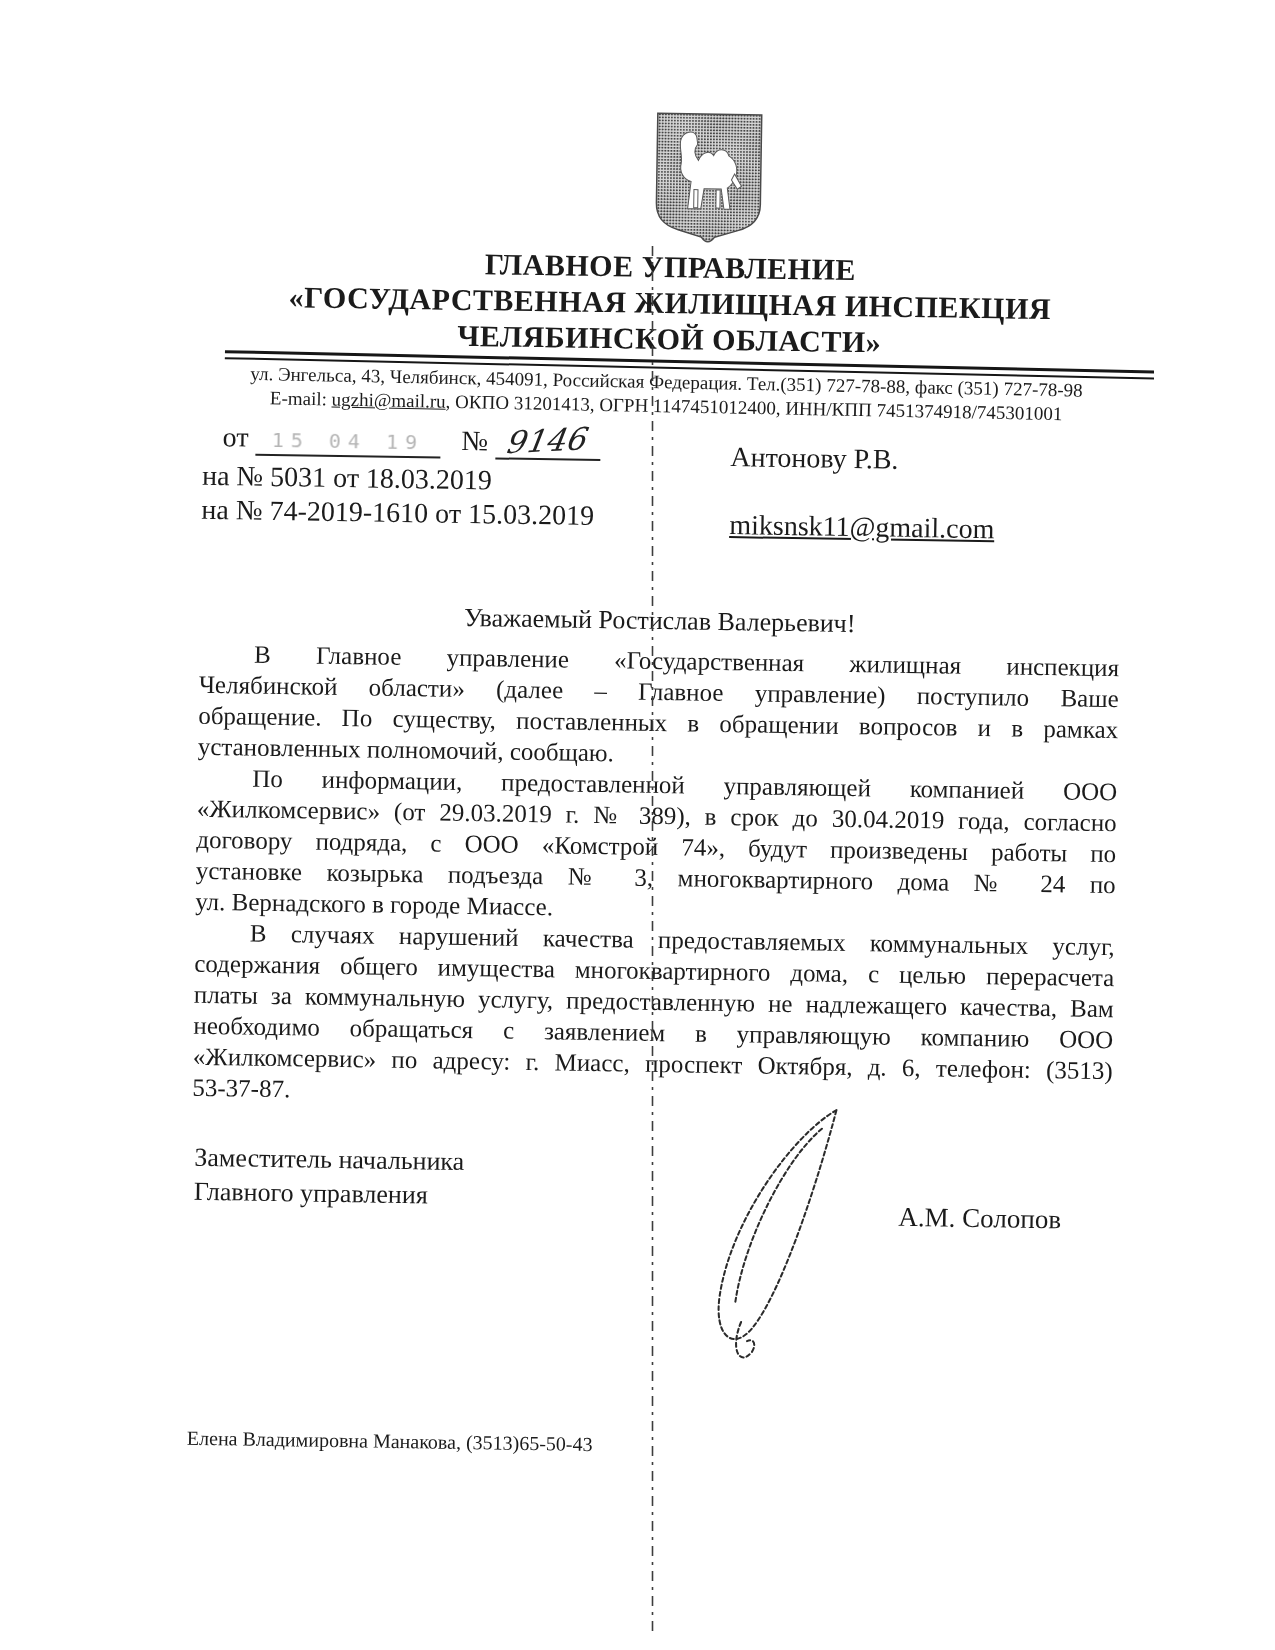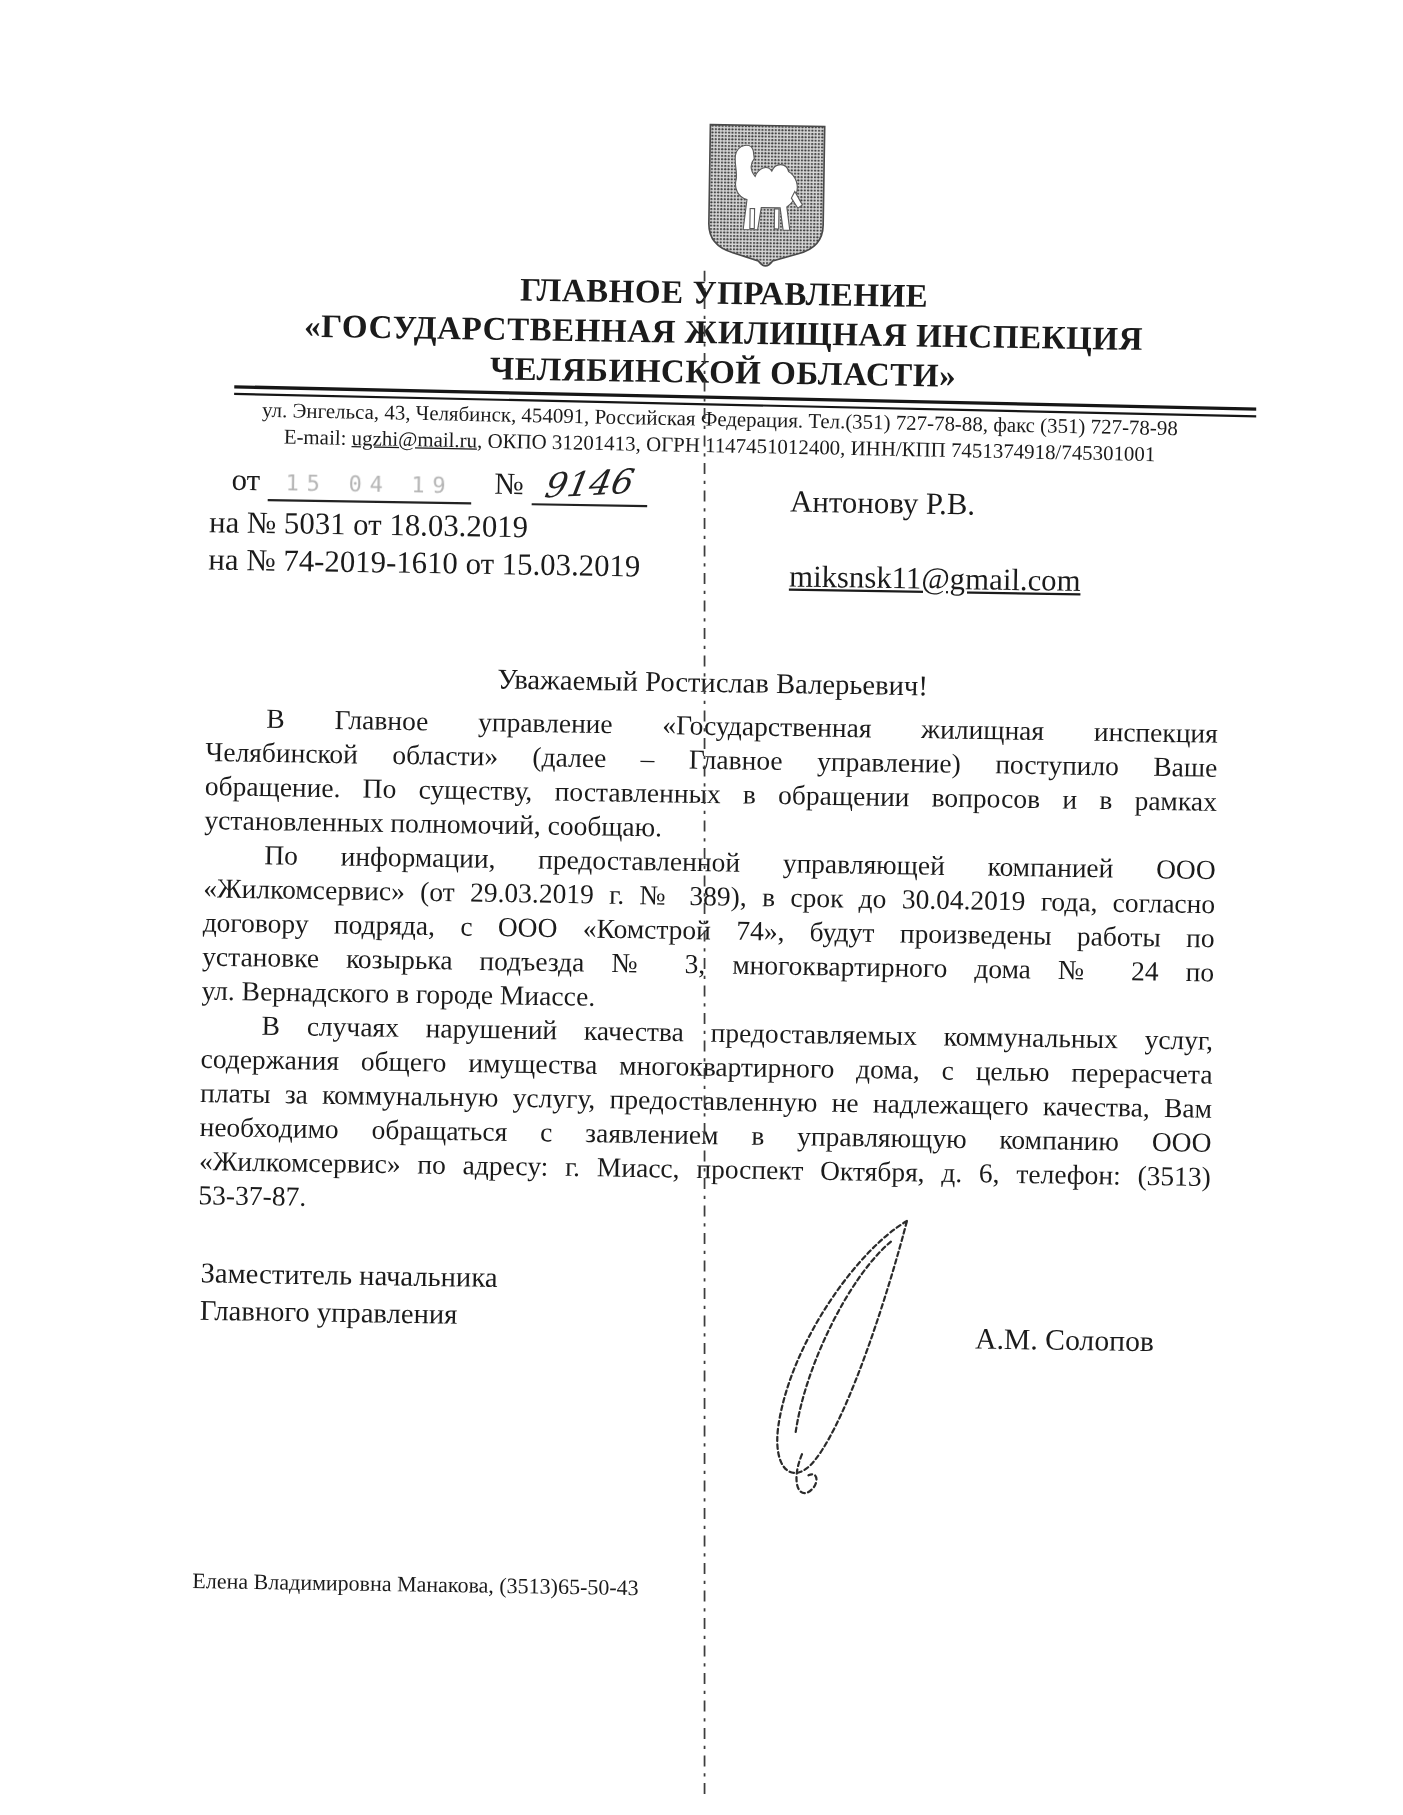--- a/index.html
+++ b/index.html
@@ -1,17 +1,17 @@
 <!DOCTYPE html>
 <html><head>
 <meta charset="utf-8">
 <style>
   html,body{margin:0;padding:0;background:#ffffff;}
   #page{position:relative;width:1142px;height:1650px;background:#fff;overflow:hidden;
-        font-family:"Liberation Serif",serif;color:#1b1b1b;}
+        font-family:"Liberation Serif",serif;color:#1b1b1b;margin-left:12px;}
   .abs{position:absolute;}
   
   #skew{position:absolute;left:0;top:0;width:1275px;height:1650px;
         transform:rotate(0.9deg);transform-origin:645px 800px;}
   
   .org-line{width:960px;left:170px;text-align:center;font-weight:bold;font-size:30px;
             line-height:36px;letter-spacing:.5px;}
   .double-rule{left:206px;top:357px;width:948px;height:4px;border-top:3px solid #161616;
                border-bottom:2px solid #161616;transform:rotate(0.35deg);transform-origin:left top;}
   .addr{width:980px;left:158px;text-align:center;font-size:19px;line-height:24px;

